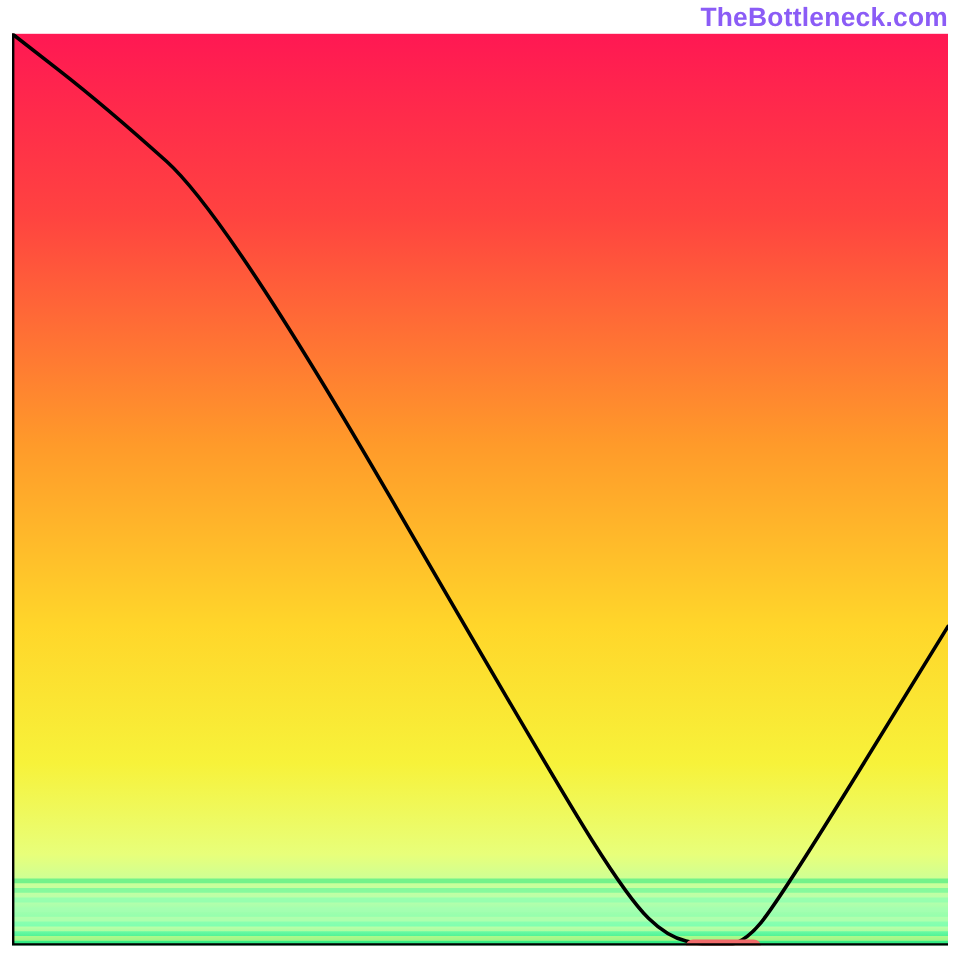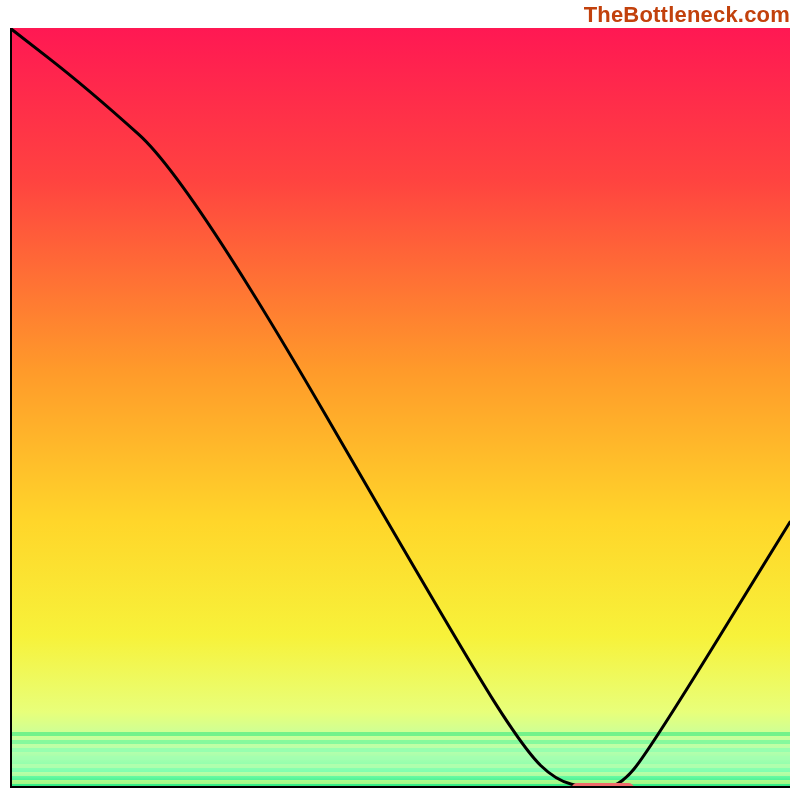--- a/index.html
+++ b/index.html
@@ -15,21 +15,21 @@
     width: 800px;
     height: 800px;
   }
   .watermark {
     position: absolute;
     top: 2px;
     right: 10px;
     font-family: Arial, Helvetica, sans-serif;
     font-size: 22px;
     font-weight: 600;
-    color: #c2410c;
+    color: #8b5cf6;
     letter-spacing: 0.2px;
     z-index: 10;
   }
   .plot {
     position: absolute;
     left: 10px;
     top: 28px;
     width: 780px;
     height: 760px;
   }

